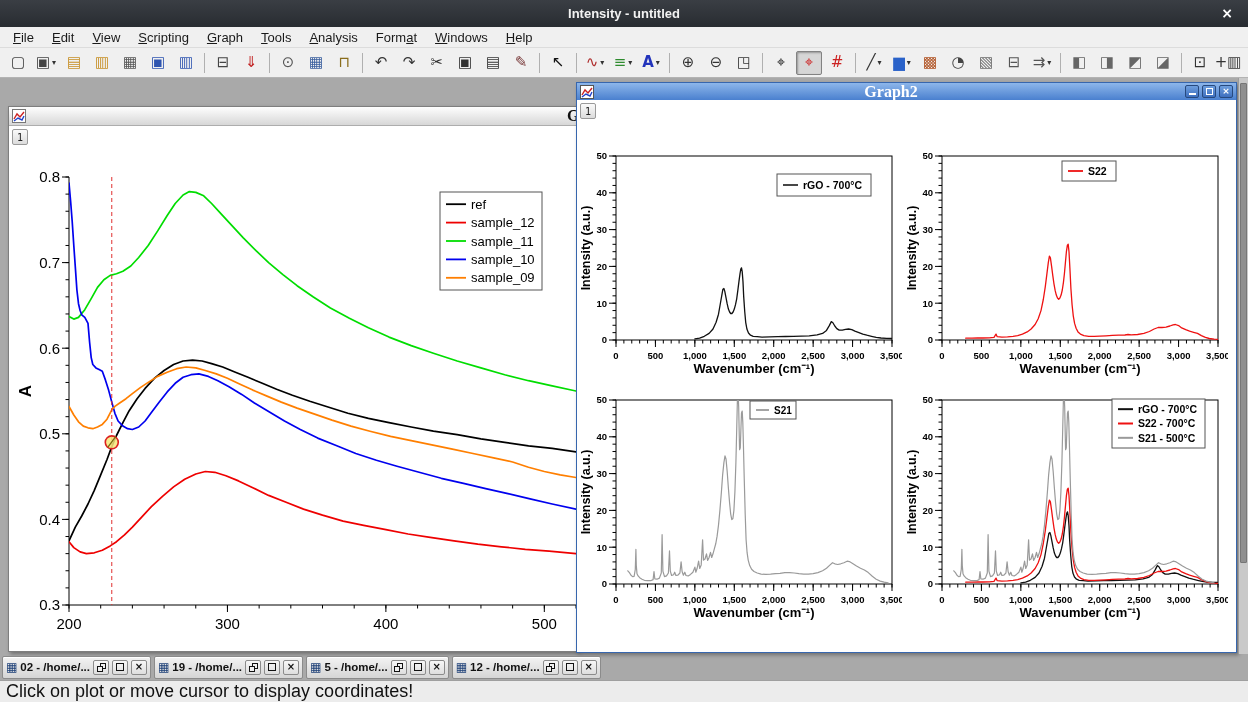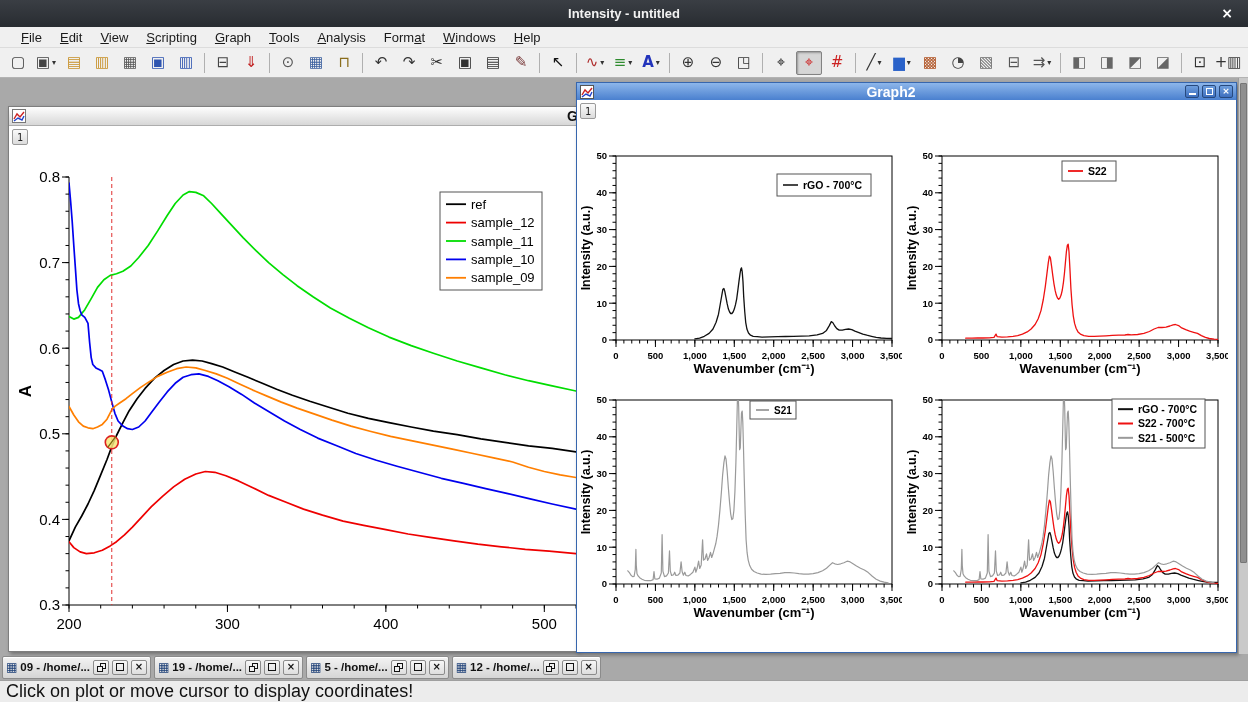--- a/index.html
+++ b/index.html
@@ -17,21 +17,21 @@
     font-weight:bold; font-size:13px;
   }
   .titlebar .close-btn {
     position:absolute; right:12px; top:4px; width:18px; height:18px;
     text-align:center; line-height:18px; font-size:14px; font-weight:bold;
     color:#fff; cursor:default; font-family:"DejaVu Sans",sans-serif;
   }
   
   .menubar {
     height:21px; background:#f0f0f0; display:flex; align-items:center;
-    font-size:13px; color:#1a1a1a; padding-left:12px;
+    font-size:13px; color:#1a1a1a; padding-left:4px;
     border-bottom:1px solid #dcdcdc;
   }
   .menu-item { padding:1px 9px; white-space:nowrap; }
   .menu-item u { text-decoration:underline; }
   
   .toolbar {
     height:30px; background:#f0f0f0; border-bottom:1px solid #b3b3b3;
     display:flex; align-items:center; padding:0 4px; overflow:hidden;
   }
   .tb-btn {
@@ -49,21 +49,21 @@
   .tb-overflow { margin-left:auto; font-size:13px; color:#333; padding:0 6px; font-weight:bold; }
   
   .workspace { position:relative; height:602px; background:#a9a9a9; overflow:hidden; }
   .win { position:absolute; background:#fff; border:1px solid #7e7e7e; box-shadow:2px 2px 4px rgba(0,0,0,.35); }
   .win1 { left:8px; top:28px; width:570px; height:546px; z-index:1; }
   .win2 { left:576px; top:4px; width:661px; height:571px; z-index:5; border:1px solid #3766ad; }
   .win-tb { position:relative; display:flex; align-items:center; padding:0 3px; }
   .win1 .win-tb { height:19px; background:linear-gradient(#fefefe,#d7d7d7); border-bottom:1px solid #adadad; }
   .win2 .win-tb { height:17px; background:linear-gradient(#8db6ea,#4a80cf); }
   .win-icon { width:14px; height:14px; margin-right:3px; flex:none; }
-  .win-title { font-weight:bold; font-size:14px; color:#111; white-space:nowrap; }
+  .win-title { font-weight:bold; font-size:16px; color:#111; white-space:nowrap;font-family:Liberation Serif, serif; }
   .win1 .win-title { position:absolute; left:558px; width:11px; overflow:hidden; }
   .win2 .win-title { flex:1; text-align:center; color:#fff; }
   .win-controls { display:flex; gap:3px; }
   .wc-btn {
     width:14px; height:13px; border:1px solid #27497e; border-radius:2px;
     background:linear-gradient(#6d9ede,#3e6fbe);
     display:flex; align-items:center; justify-content:center;
     color:#fff; font-weight:bold; cursor:default;
   }
   .win-body { position:relative; background:#fff; width:100%; }
@@ -833,21 +833,21 @@
     </div>
   </div>
 
   <div class="mdi-scroll">
     <div class="thumb"></div>
   </div>
 
   <div class="tabstrip" id="tabstrip">
       <div class="wtab">
         <span class="ticon">▦</span>
-        <span class="tlabel">09 - /home/...</span>
+        <span class="tlabel">02 - /home/...</span>
         <span class="wtab-btn">
           <span class="gr">
             <i class="a"></i>
             <i class="b"></i>
           </span>
         </span>
         <span class="wtab-btn">
           <span class="gm"></span>
         </span>
         <span class="wtab-btn">

